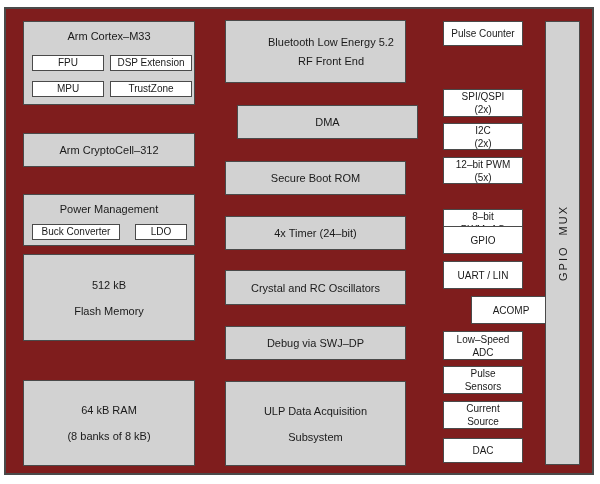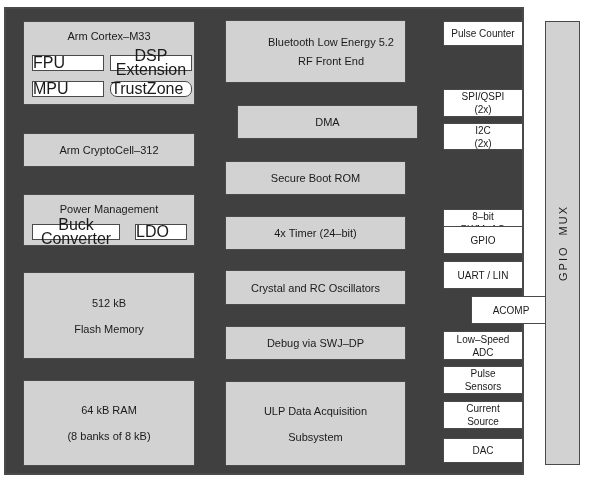--- a/index.html
+++ b/index.html
@@ -3,37 +3,37 @@
 <meta charset="utf-8">
 <style>
   html,body{margin:0;padding:0;}
   body{
     width:600px;height:484px;position:relative;background:#ffffff;
     font-family:"Liberation Sans","DejaVu Sans",sans-serif;
     color:var(--text,#1a1a1a);
     -webkit-font-smoothing:antialiased;
   }
   .frame{
-    position:absolute;left:4px;top:7px;width:520px;height:468px;
-    border:2px solid var(--border,#4a4a4a);box-sizing:border-box;background:#404040;
+    position:absolute;left:4px;top:7px;width:590px;height:468px;
+    border:2px solid var(--border,#4a4a4a);box-sizing:border-box;background:#7f1d1d;
   }
   .box{
     position:absolute;box-sizing:border-box;
     border:1.5px solid var(--border,#4a4a4a);
     background:var(--fill,#d2d2d2);
     display:flex;flex-direction:column;align-items:center;justify-content:center;
     text-align:center;font-size:11px;line-height:14px;color:var(--text,#1a1a1a);
   }
   .white{background:var(--white,#ffffff);}
   .titled{justify-content:flex-start;}
   .titled .title{margin-top:7px;font-size:11px;}
   .sub{
     position:absolute;box-sizing:border-box;border:1.4px solid var(--border,#4a4a4a);
-    background:var(--white,#ffffff);display:flex;align-items:center;
-    font-size:16px;
+    background:var(--white,#ffffff);display:flex;align-items:center;justify-content:center;
+    font-size:10px;
   }
   .big2{line-height:26px;}
   .ble2{line-height:19px;}
   .periph{font-size:10px;line-height:13px;}
   .mux{
     position:absolute;box-sizing:border-box;border:1.5px solid var(--border,#4a4a4a);
     background:var(--fill,#d2d2d2);display:flex;align-items:center;justify-content:center;
   }
   .mux .vtext{
     transform:rotate(-90deg);white-space:nowrap;font-size:11px;letter-spacing:2px;
@@ -49,40 +49,40 @@
     <div class="title">Arm Cortex–M33</div>
     <div class="sub" style="left:8px;top:33px;width:72px;height:16px;">
       <span>FPU</span>
     </div>
     <div class="sub" style="left:86px;top:33px;width:82px;height:16px;">
       <span>DSP Extension</span>
     </div>
     <div class="sub" style="left:8px;top:59px;width:72px;height:16px;">
       <span>MPU</span>
     </div>
-    <div class="sub" style="left:86px;top:59px;width:82px;height:16px;border-radius:7px;">
+    <div class="sub" style="left:86px;top:59px;width:82px;height:16px;">
       <span>TrustZone</span>
     </div>
   </div>
 
   <div class="box" style="left:17px;top:124px;width:172px;height:34px;">
     <div>Arm CryptoCell–312</div>
   </div>
 
   <div class="box titled" style="left:17px;top:185px;width:172px;height:52px;">
     <div class="title">Power Management</div>
     <div class="sub" style="left:8px;top:29px;width:88px;height:16px;">
       <span>Buck Converter</span>
     </div>
     <div class="sub" style="left:111px;top:29px;width:52px;height:16px;">
       <span>LDO</span>
     </div>
   </div>
 
-  <div class="box big2" style="left:17px;top:263px;width:172px;height:87px;">
+  <div class="box big2" style="left:17px;top:245px;width:172px;height:87px;">
     <div>512 kB</div>
     <div>Flash Memory</div>
   </div>
 
   <div class="box big2" style="left:17px;top:371px;width:172px;height:86px;">
     <div>64 kB RAM</div>
     <div>(8 banks of 8 kB)</div>
   </div>
 
   <div class="box ble2" style="left:219px;top:11px;width:181px;height:63px;padding-left:31px;">
@@ -124,20 +124,24 @@
   <div class="box white periph" style="left:437px;top:80px;width:80px;height:28px;">
     <div>SPI/QSPI</div>
     <div>(2x)</div>
   </div>
 
   <div class="box white periph" style="left:437px;top:114px;width:80px;height:27px;">
     <div>I2C</div>
     <div>(2x)</div>
   </div>
 
+  <div class="box white periph" style="left:437px;top:148px;width:80px;height:27px;">
+    <div>12–bit PWM</div>
+    <div>(5x)</div>
+  </div>
 
   <div class="box white periph" style="left:437px;top:200px;width:80px;height:27px;">
     <div>8–bit</div>
     <div>PWM–AO</div>
   </div>
 
   <div class="box white periph" style="left:437px;top:217px;width:80px;height:28px;">
     <div>GPIO</div>
 
   </div>

